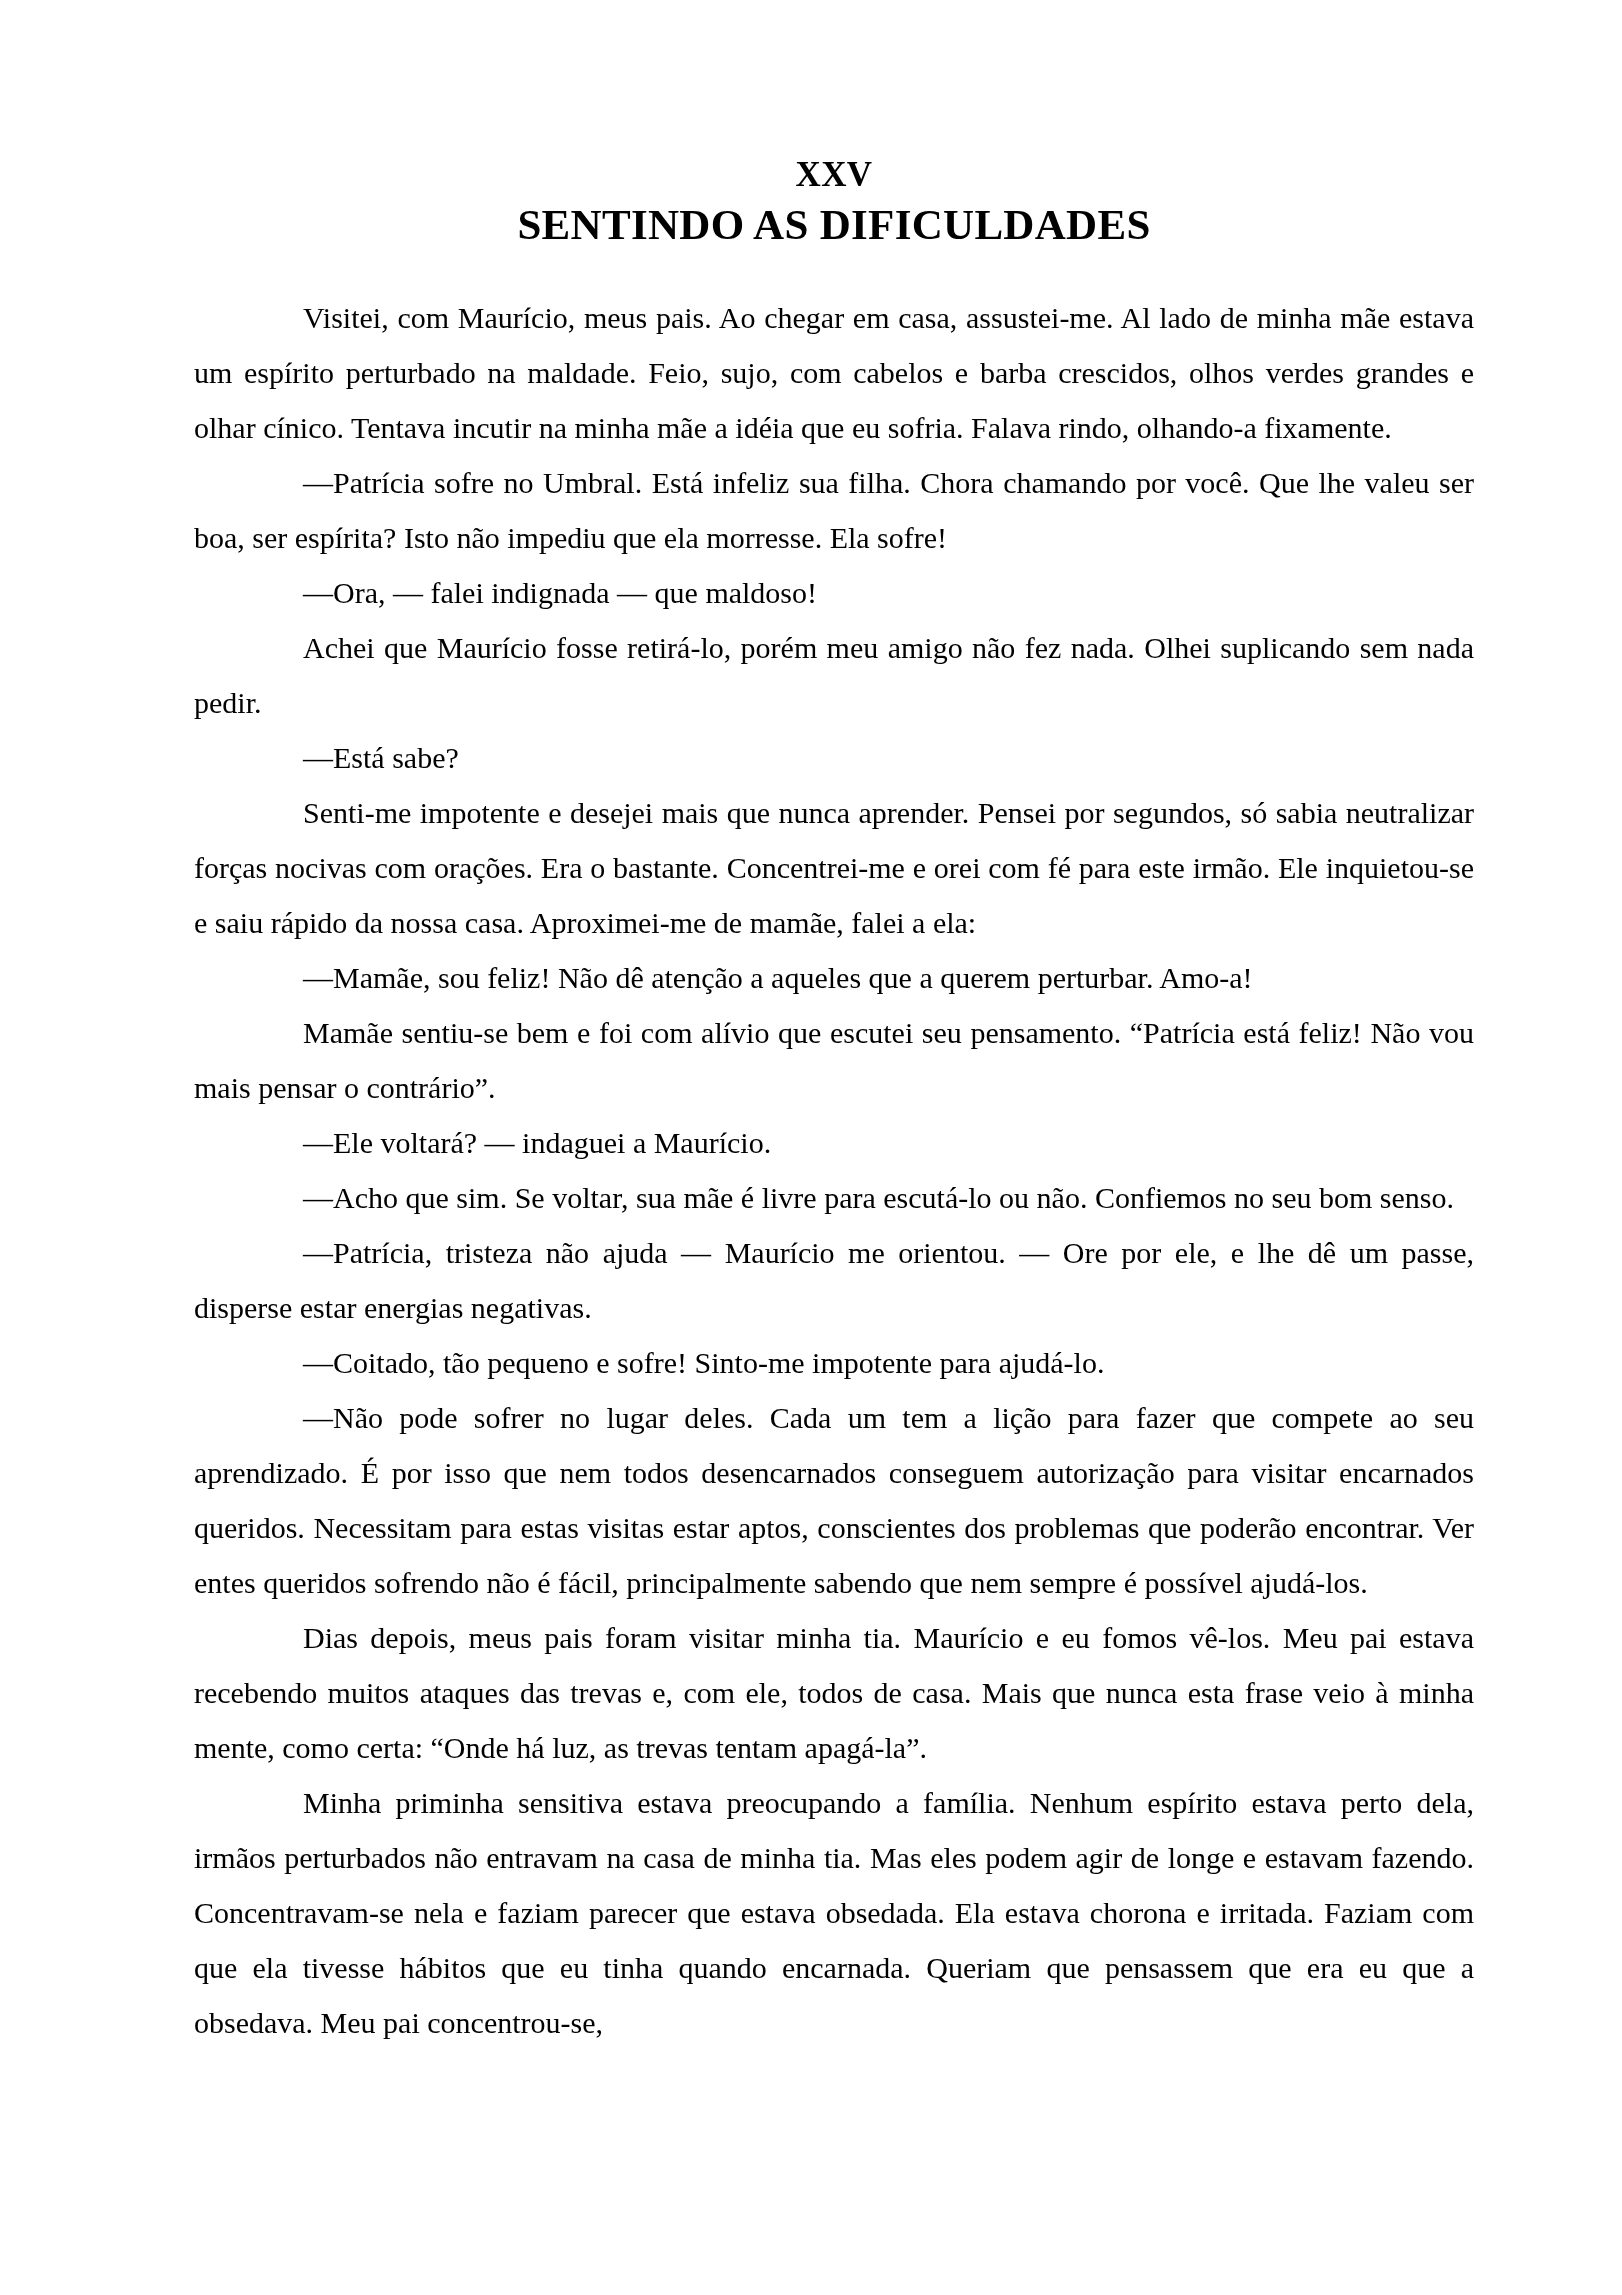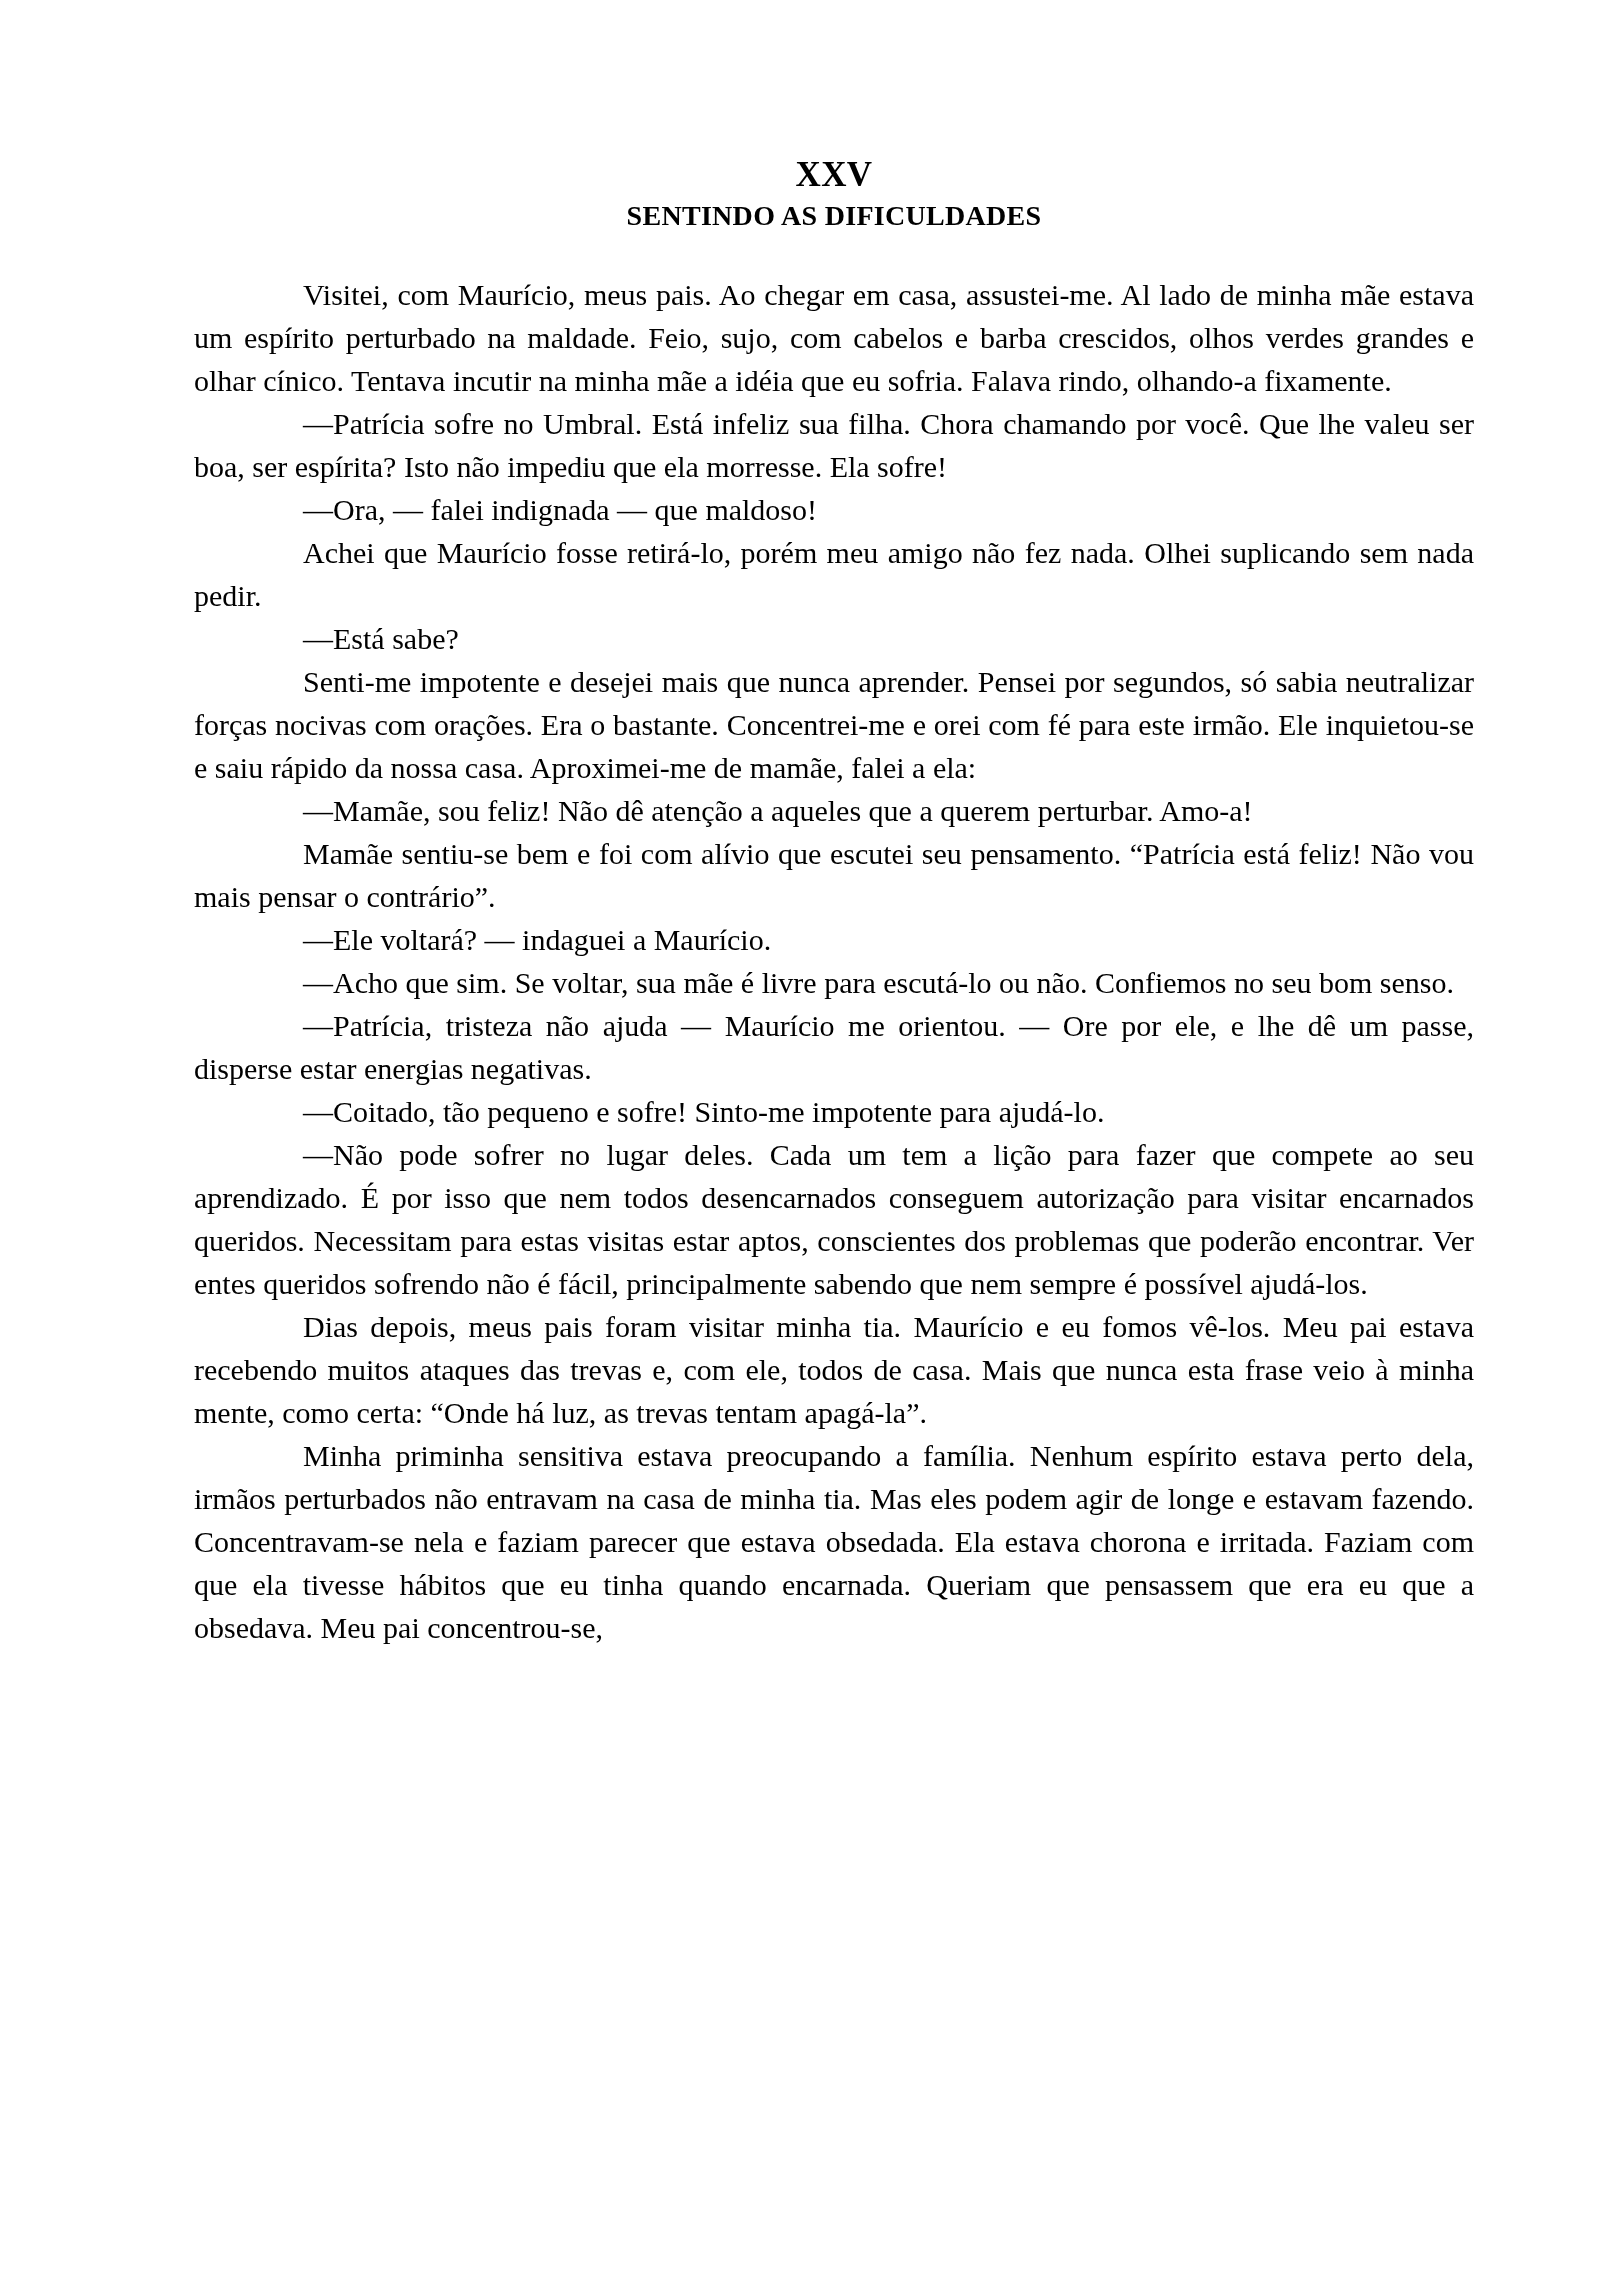--- a/index.html
+++ b/index.html
@@ -37,38 +37,38 @@
   .chapter-number {
     font-size: 35px;
     font-weight: bold;
     letter-spacing: 0.4px;
     text-align: center;
     margin: 0;
     padding: 0;
   }
 
   .chapter-title {
-    font-size: 28px;
+    font-size: 43px;
     font-weight: bold;
     letter-spacing: 0.3px;
     text-align: center;
     margin: 4.8px 0 0 0;
     padding: 0;
   }
 
   
   .body-text {
     margin-top: 41px;
   }
 
   .para {
     margin: 0;
     padding: 0;
     font-size: 30px;
-    line-height: 43px;
+    line-height: 55px;
     text-align: justify;
     text-justify: inter-word;
     text-indent: 109px;
     hyphens: none;
     -webkit-hyphens: none;
   }
 
   
   .para:last-child {
     margin-bottom: 0;

